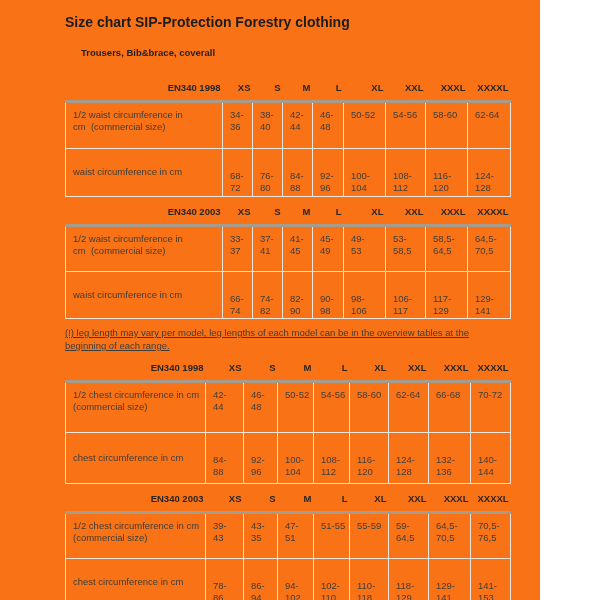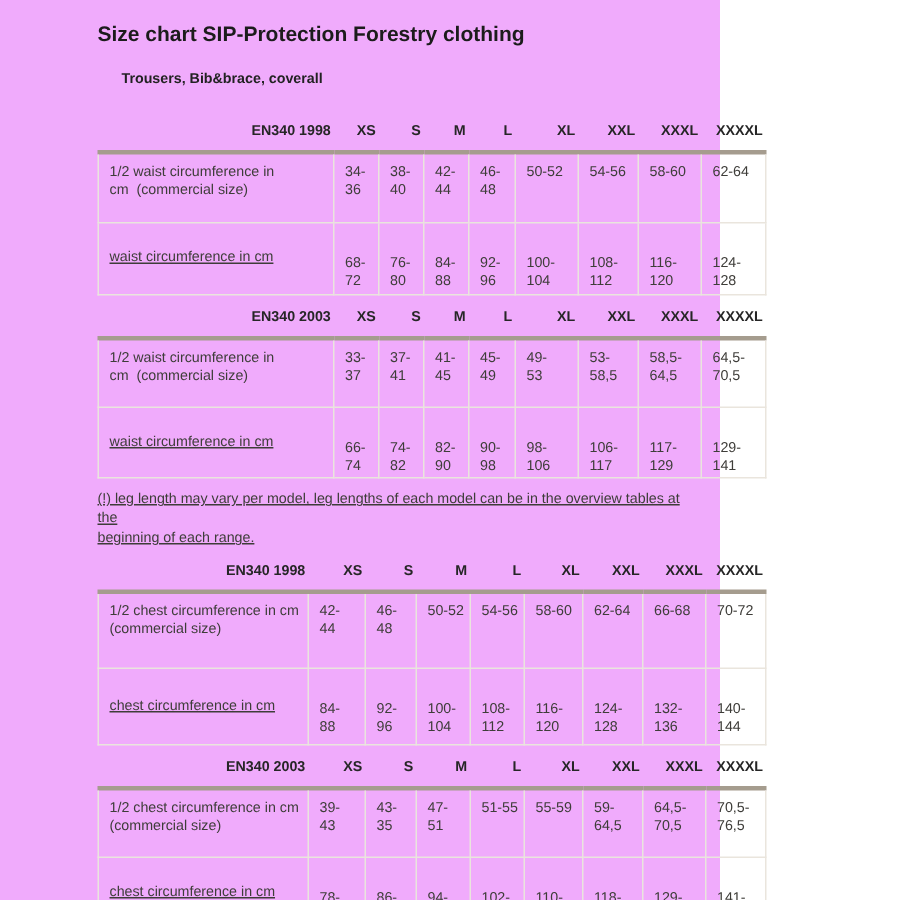--- a/index.html
+++ b/index.html
@@ -1,18 +1,18 @@
 <!DOCTYPE html>
 <html><head>
 <meta charset="utf-8">
 <style>
   html,body{margin:0;padding:0;background:#ffffff;}
   body{width:600px;height:600px;overflow:hidden;}
   .page{
-    box-sizing:border-box;width:480px;height:600px;background:#f0abfc;
+    box-sizing:border-box;width:540px;height:600px;background:#f97316;
     padding:13px 20px 0 65px;
     font-family:"Liberation Sans",sans-serif;color:#3e3d39;
   }
   .title{font-size:14px;line-height:18px;font-weight:bold;color:#1c1c1c;margin:0 0 10px 0;}
   .section-heading{font-size:9.5px;line-height:12px;font-weight:bold;color:#222222;margin:16px;}
   .section-heading.jackets{margin-top:10px;}
 
   table.size-table{border-collapse:collapse;table-layout:fixed;margin-top:5px;font-size:9.5px;line-height:12px;}
   table.t-tr{width:445px;}
   table.t-jk{width:445px;}
@@ -39,21 +39,21 @@
 
   thead tr{height:26px;}
   table.t1 thead tr, table.t2 thead tr, table.t3 thead tr{height:24px;}
   th{font-weight:bold;text-align:right;vertical-align:bottom;
      padding:0 2px 6px 7px;color:#262626;border:none;
      border-bottom:3px solid #a59c8e;white-space:nowrap;overflow:hidden;}
   td{border:1px solid #eae5dd;padding:0 3px 0 7px;vertical-align:top;
      white-space:pre-wrap;color:#3e3d39;overflow:hidden;}
   tr.r1 td{padding-top:6px;}
   tr.r2 td{padding-top:21px;}
-  tr.r2 td.lbl{vertical-align:middle;padding-top:0;text-decoration:underline;}
+  tr.r2 td.lbl{vertical-align:middle;padding-top:0;}
 
   table.t0 tr.r1{height:47px;} table.t0 tr.r2{height:48px;}
   table.t1 tr.r1{height:46px;} table.t1 tr.r2{height:47px;}
   table.t2 tr.r1{height:51px;} table.t2 tr.r2{height:51px;}
   table.t3 tr.r1{height:46px;} table.t3 tr.r2{height:46px;}
 
   .note{font-size:9.5px;line-height:13px;margin:7px 0 0 0;white-space:pre-line;color:#3e3d39;max-width:480px;text-decoration:underline;}
 </style>
 </head>
 <body>

